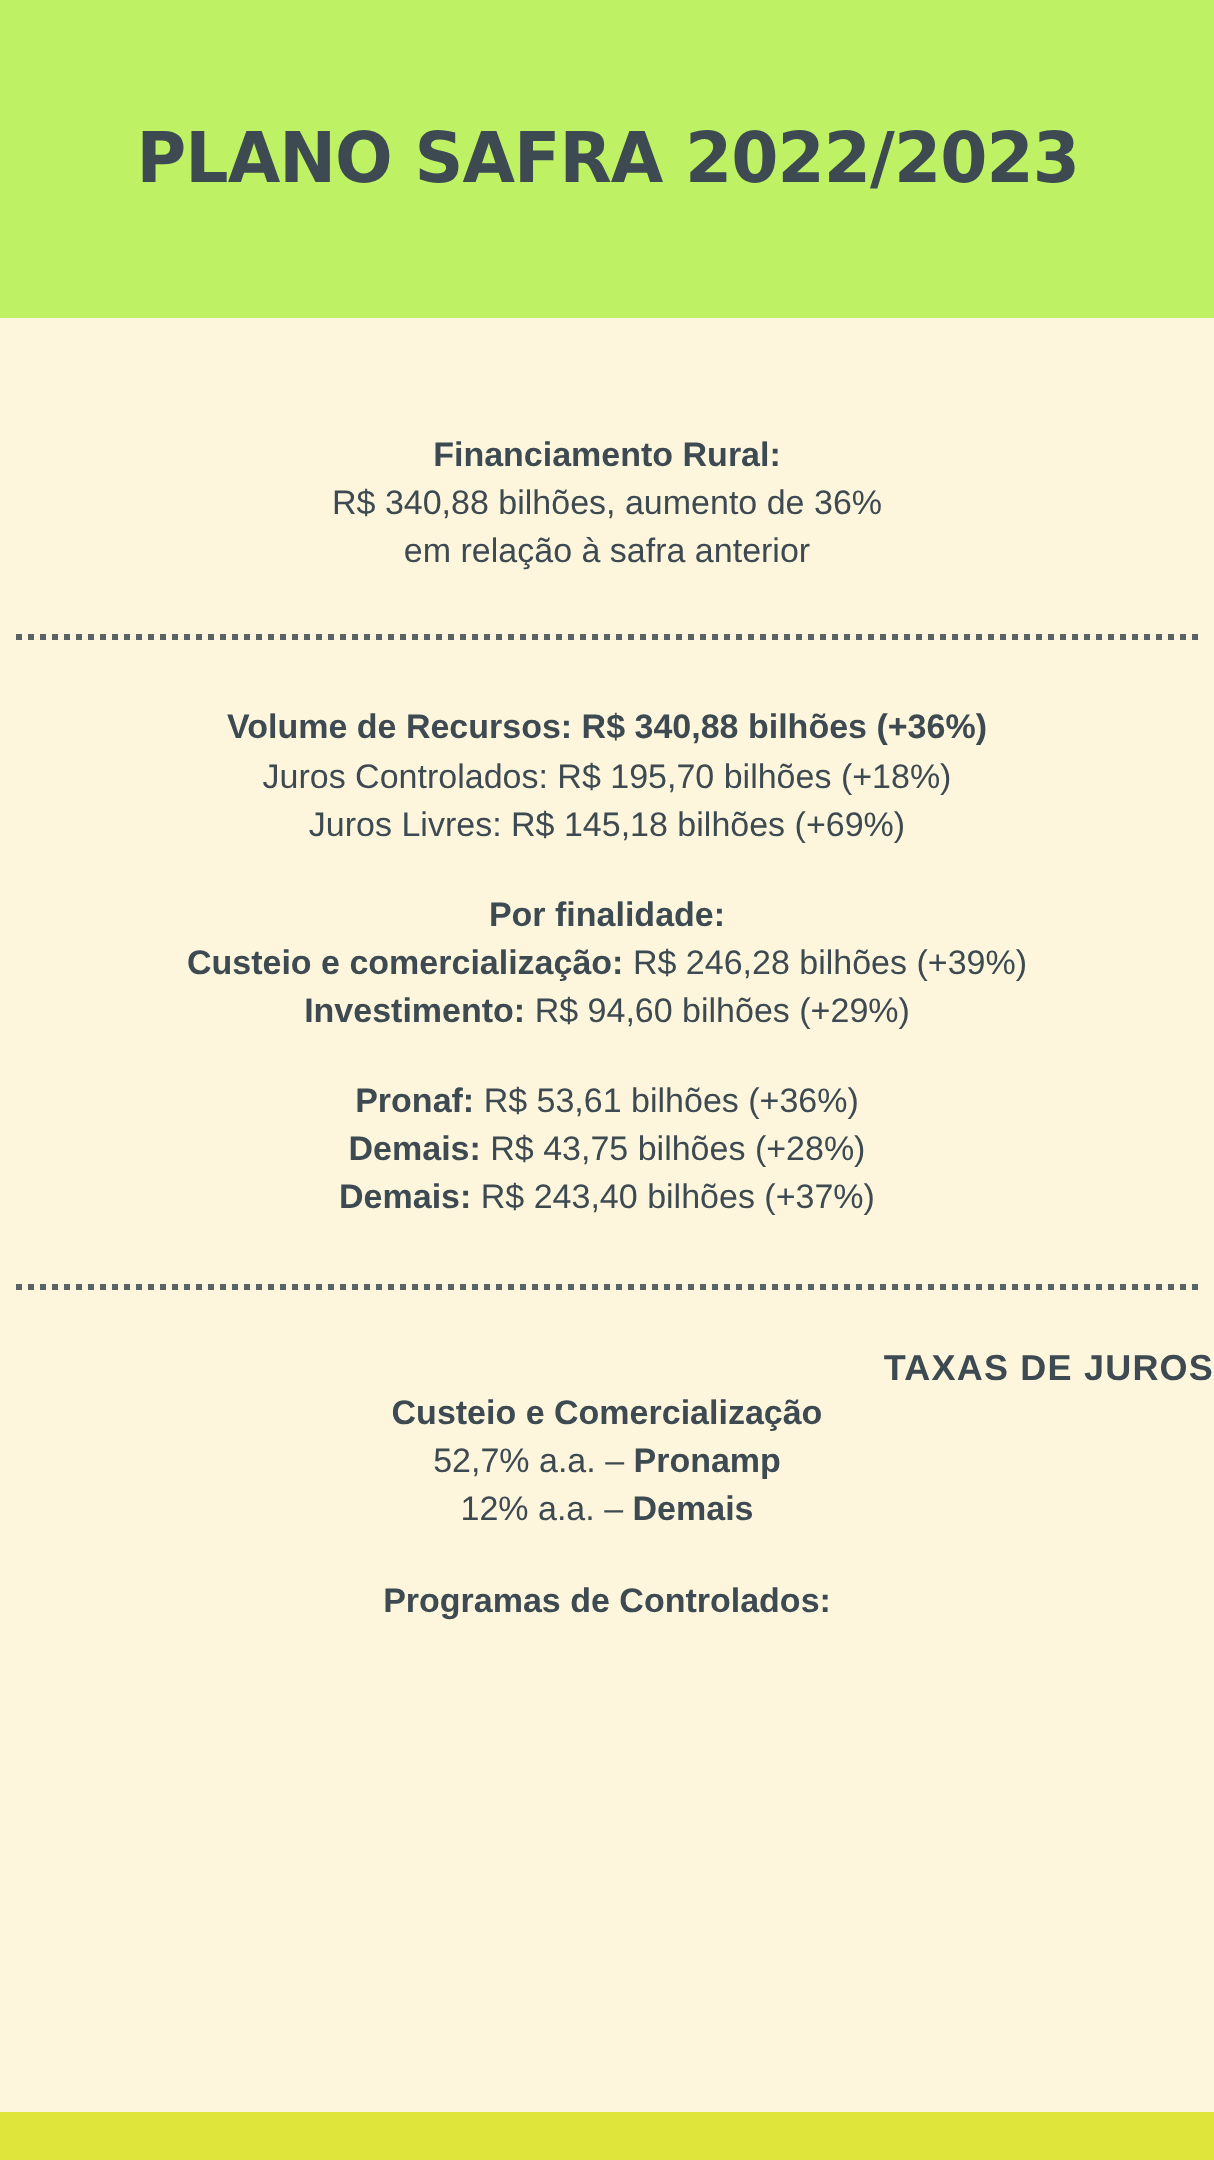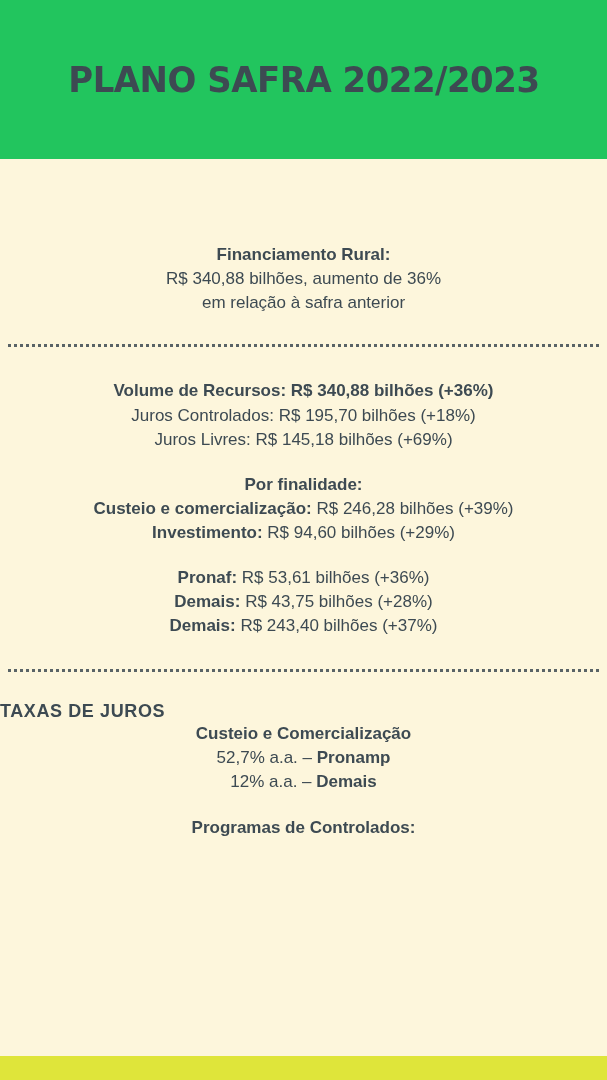--- a/index.html
+++ b/index.html
@@ -17,21 +17,21 @@
   .page {
     position: relative;
     width: 607px;
     height: 1080px;
     display: flex;
     flex-direction: column;
     background: #fdf6dc;
   }
   
   .header {
-    background: #22c55e;
+    background: #bef264;
     height: 159px;
     flex: 0 0 159px;
     display: flex;
     align-items: center;
     justify-content: center;
   }
   .header-title {
     font-family: "DejaVu Sans", sans-serif;
     font-size: 35px;
     font-weight: bold;
@@ -53,21 +53,21 @@
     line-height: 1.42;
     font-size: 17px;
   }
   .block .line {
     display: block;
   }
   .bold {
     font-weight: bold;
   }
   .section-1 {
-    padding-top: 84px;
+    padding-top: 57px;
   }
   .divider {
     margin: 0 8px;
     height: 0;
     border-bottom: 3px dotted #3d4a52;
     opacity: 0.85;
   }
   .div-1 { margin-top: 29px; }
   .div-2 { margin-top: 30px; }
   .section-2 {
@@ -79,21 +79,21 @@
   .group + .group {
     margin-top: 21px;
   }
   .section-3 {
     padding-top: 29px;
   }
   .taxas-title {
     font-weight: bold;
     font-size: 18px;
     letter-spacing: 0.6px;
-    text-align: left;
+    text-align: right;
   }
   .section-3 .group + .group {
     margin-top: 22px;
   }
   .footer {
     background: #dfe53a;
     height: 24px;
     flex: 0 0 24px;
   }
   .spacer-bottom {

